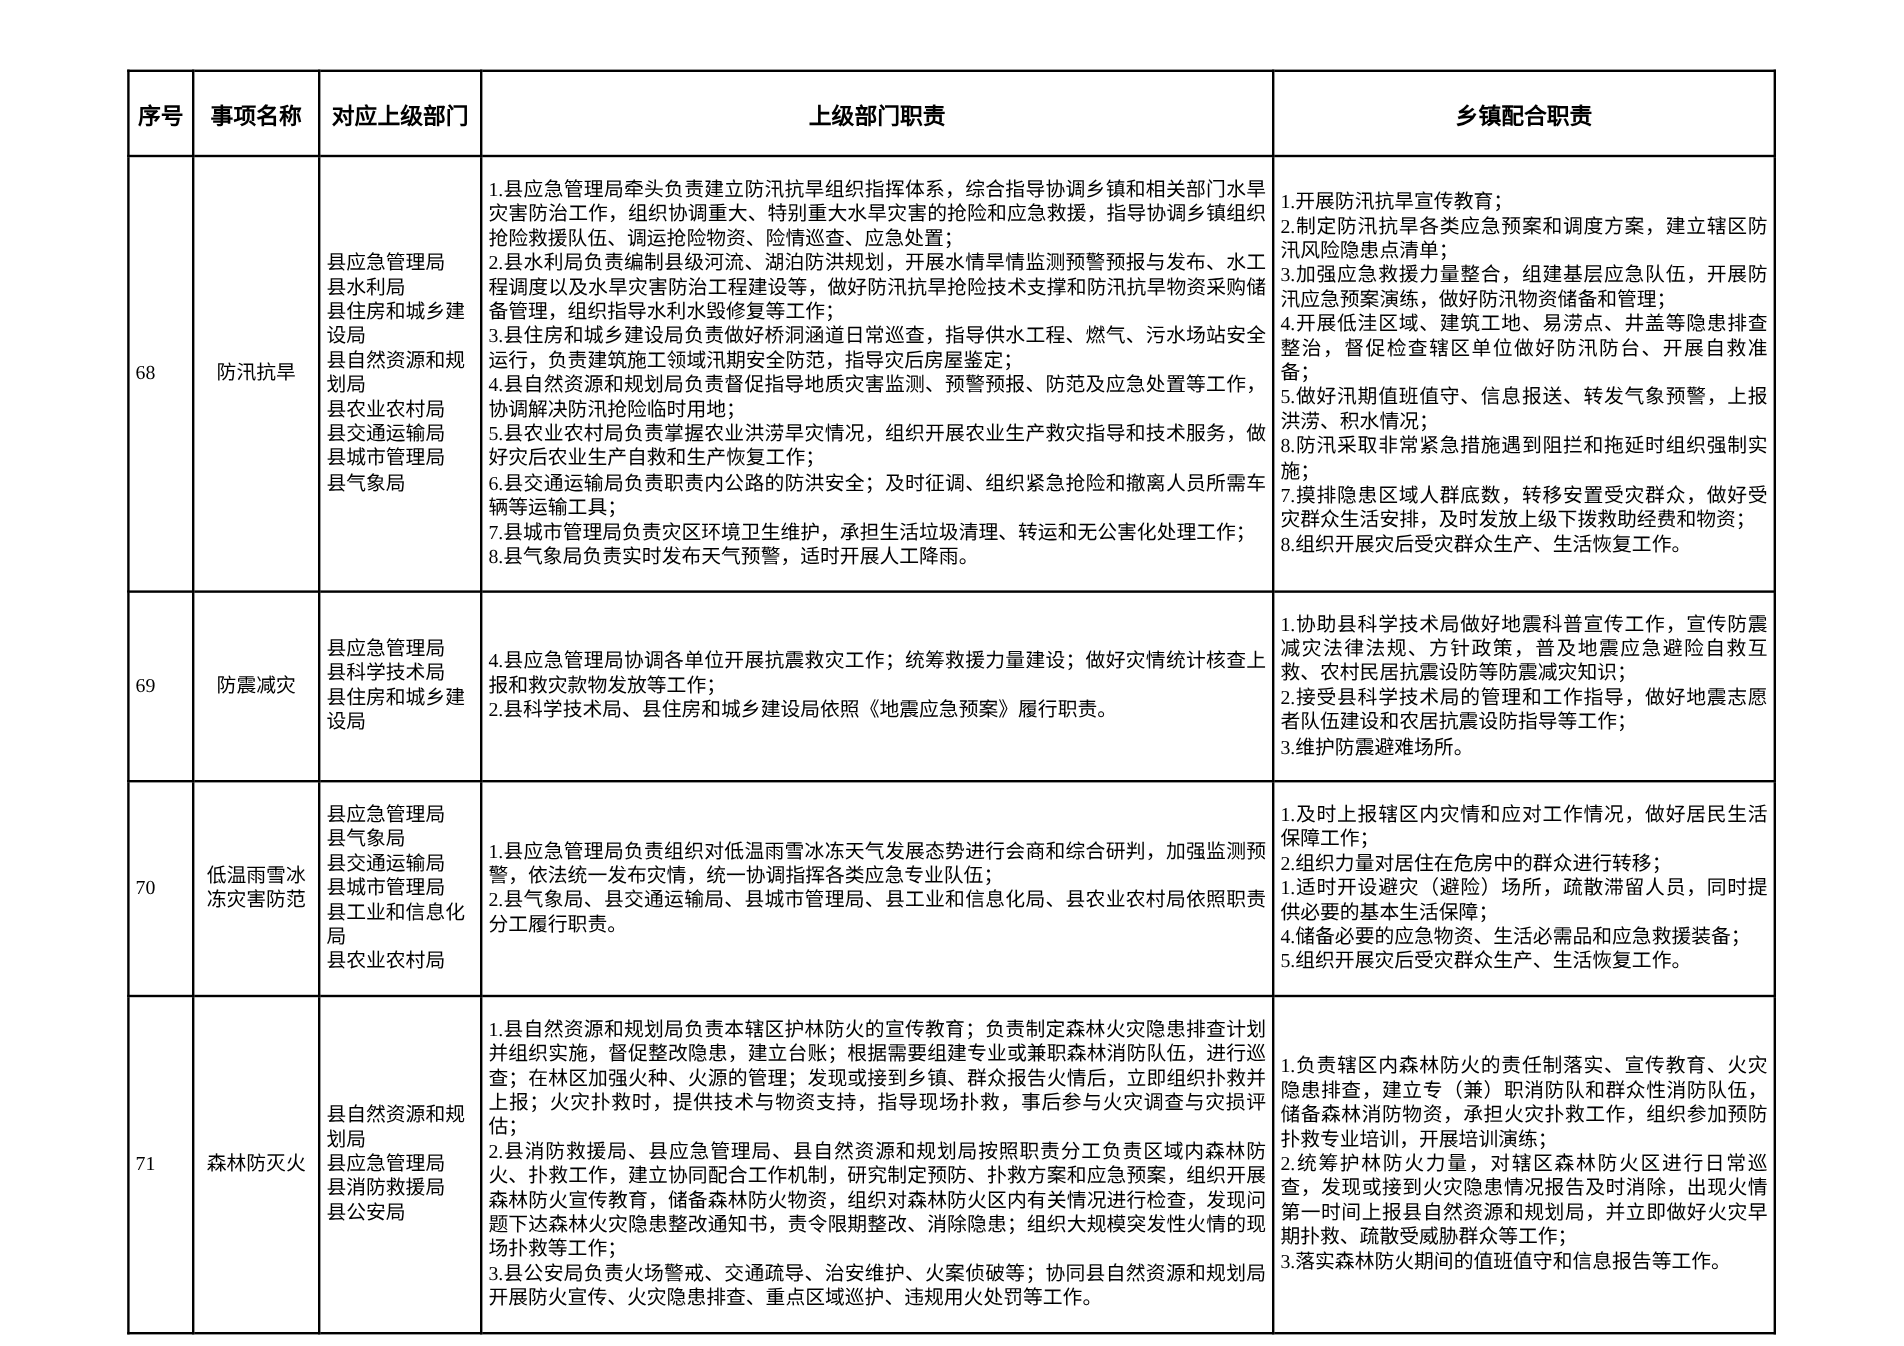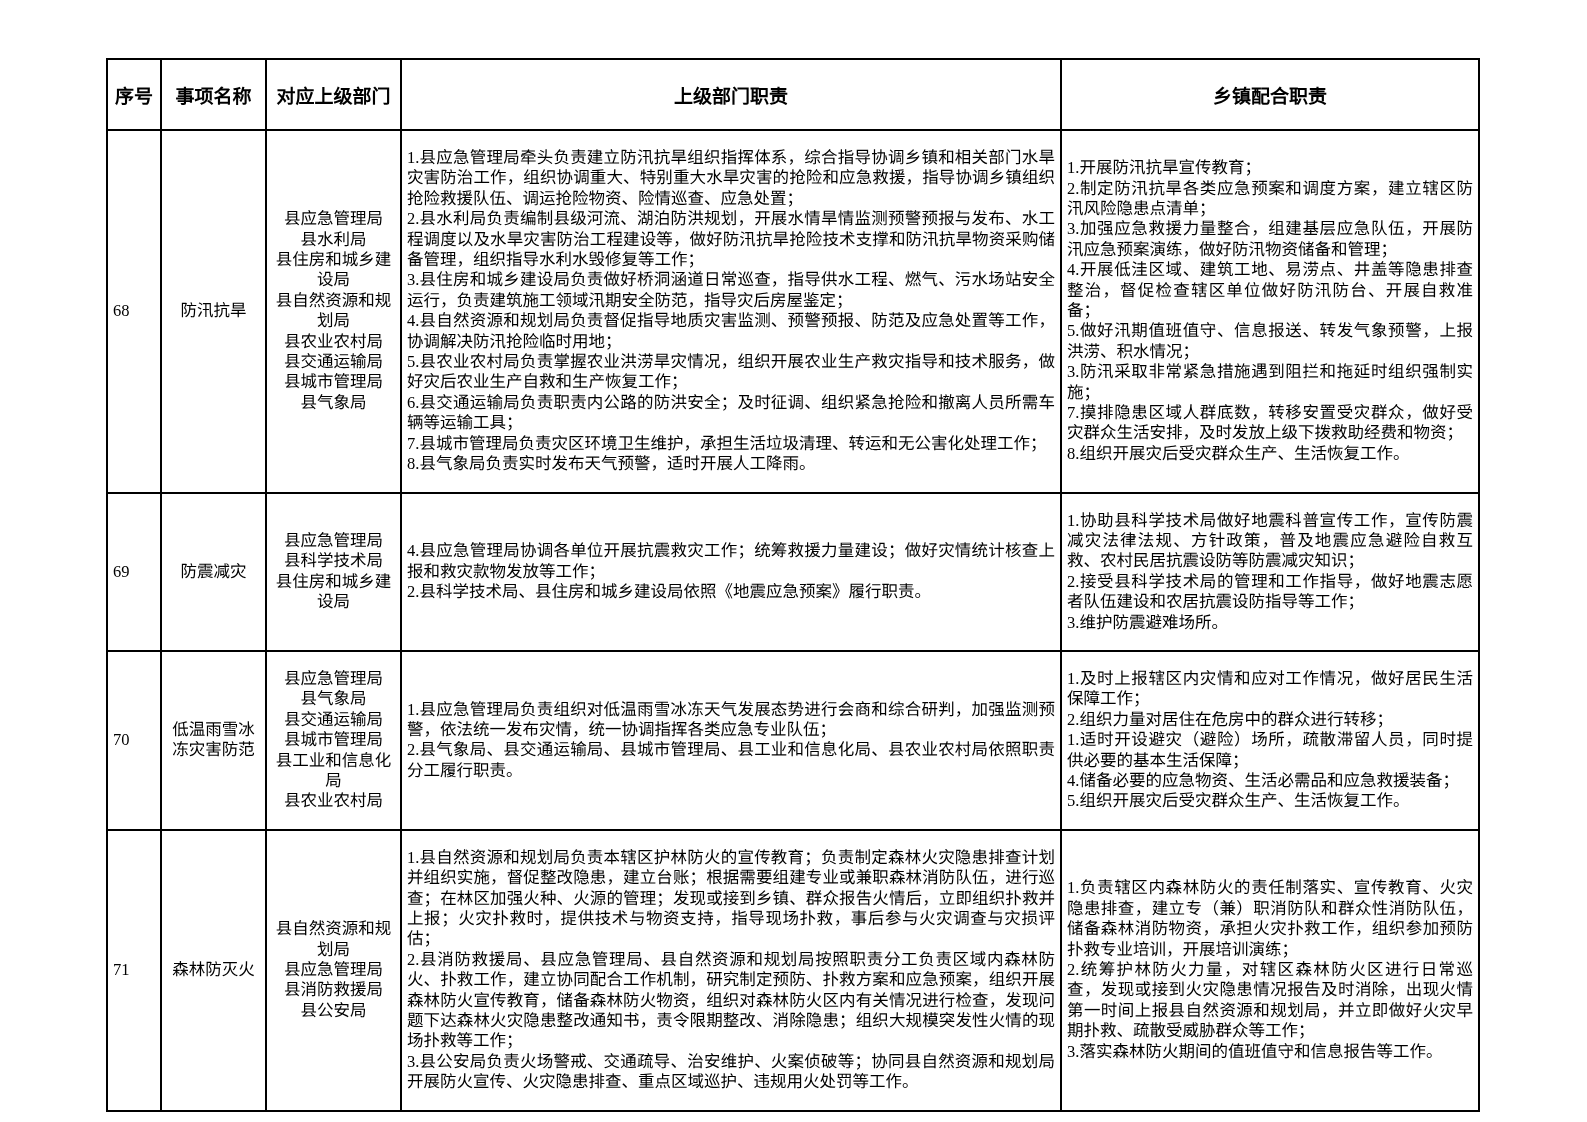--- a/index.html
+++ b/index.html
@@ -40,21 +40,21 @@
   }
   td {
     font-size: 16.5px;
     line-height: 20.4px;
   }
   td.seq   { text-align: left; }
   td.name  { text-align: center; padding: 1px 2px; }
   td.depts { text-align: center; }
   td.duties { text-align: justify; }
   .duty-item { text-align: justify; text-justify: inter-ideograph; }
-  .dept-line { text-align: center; }
+  .dept-line { text-align: left; }
   col.c-seq   { width: 54px; }
   col.c-name  { width: 105px; }
   col.c-depts { width: 135px; }
   col.c-sup   { width: 660px; }
   col.c-town  { width: 418px; }
   tr.row-0 { height: 316px; }
   tr.row-1 { height: 145px; }
   tr.row-2 { height: 170px; }
   tr.row-3 { height: 260px; }
   .footer {
@@ -111,21 +111,21 @@
             <div class="duty-item">6.县交通运输局负责职责内公路的防洪安全；及时征调、组织紧急抢险和撤离人员所需车辆等运输工具；</div>
             <div class="duty-item">7.县城市管理局负责灾区环境卫生维护，承担生活垃圾清理、转运和无公害化处理工作；</div>
             <div class="duty-item">8.县气象局负责实时发布天气预警，适时开展人工降雨。</div>
           </td>
     <td class="duties">
             <div class="duty-item">1.开展防汛抗旱宣传教育；</div>
             <div class="duty-item">2.制定防汛抗旱各类应急预案和调度方案，建立辖区防汛风险隐患点清单；</div>
             <div class="duty-item">3.加强应急救援力量整合，组建基层应急队伍，开展防汛应急预案演练，做好防汛物资储备和管理；</div>
             <div class="duty-item">4.开展低洼区域、建筑工地、易涝点、井盖等隐患排查整治，督促检查辖区单位做好防汛防台、开展自救准备；</div>
             <div class="duty-item">5.做好汛期值班值守、信息报送、转发气象预警，上报洪涝、积水情况；</div>
-            <div class="duty-item">3.防汛采取非常紧急措施遇到阻拦和拖延时组织强制实施；</div>
+            <div class="duty-item">8.防汛采取非常紧急措施遇到阻拦和拖延时组织强制实施；</div>
             <div class="duty-item">7.摸排隐患区域人群底数，转移安置受灾群众，做好受灾群众生活安排，及时发放上级下拨救助经费和物资；</div>
             <div class="duty-item">8.组织开展灾后受灾群众生产、生活恢复工作。</div>
           </td>
   </tr>
         <tr class="row-1">
     <td class="seq">69</td>
     <td class="name">防震减灾</td>
     <td class="depts">
             <div class="dept-line">县应急管理局</div>
             <div class="dept-line">县科学技术局</div>

